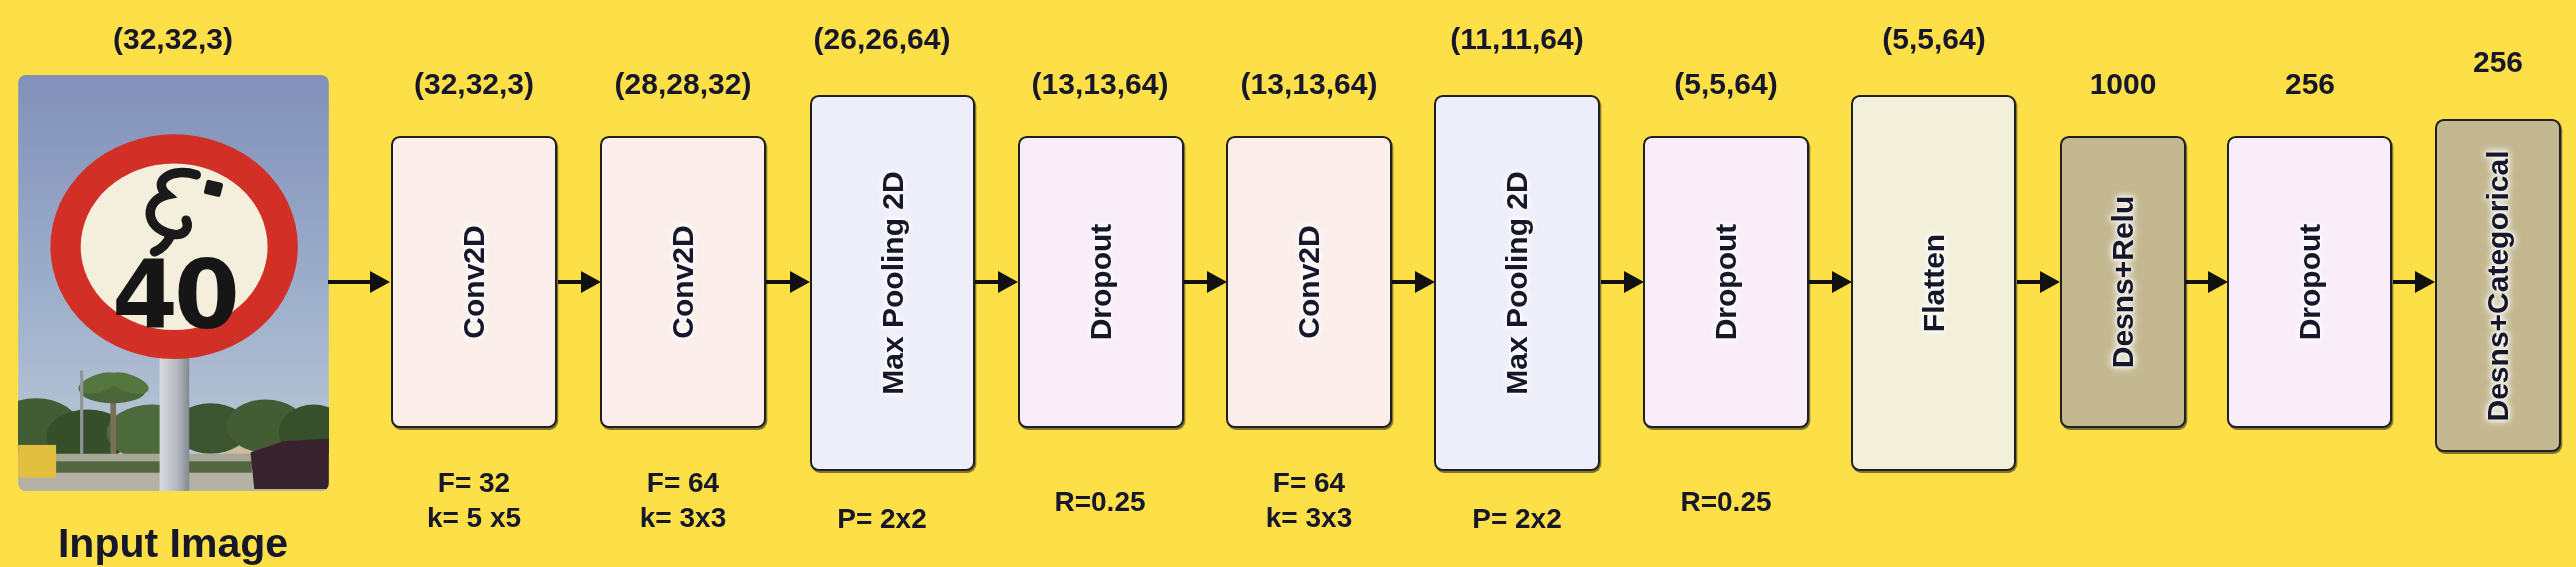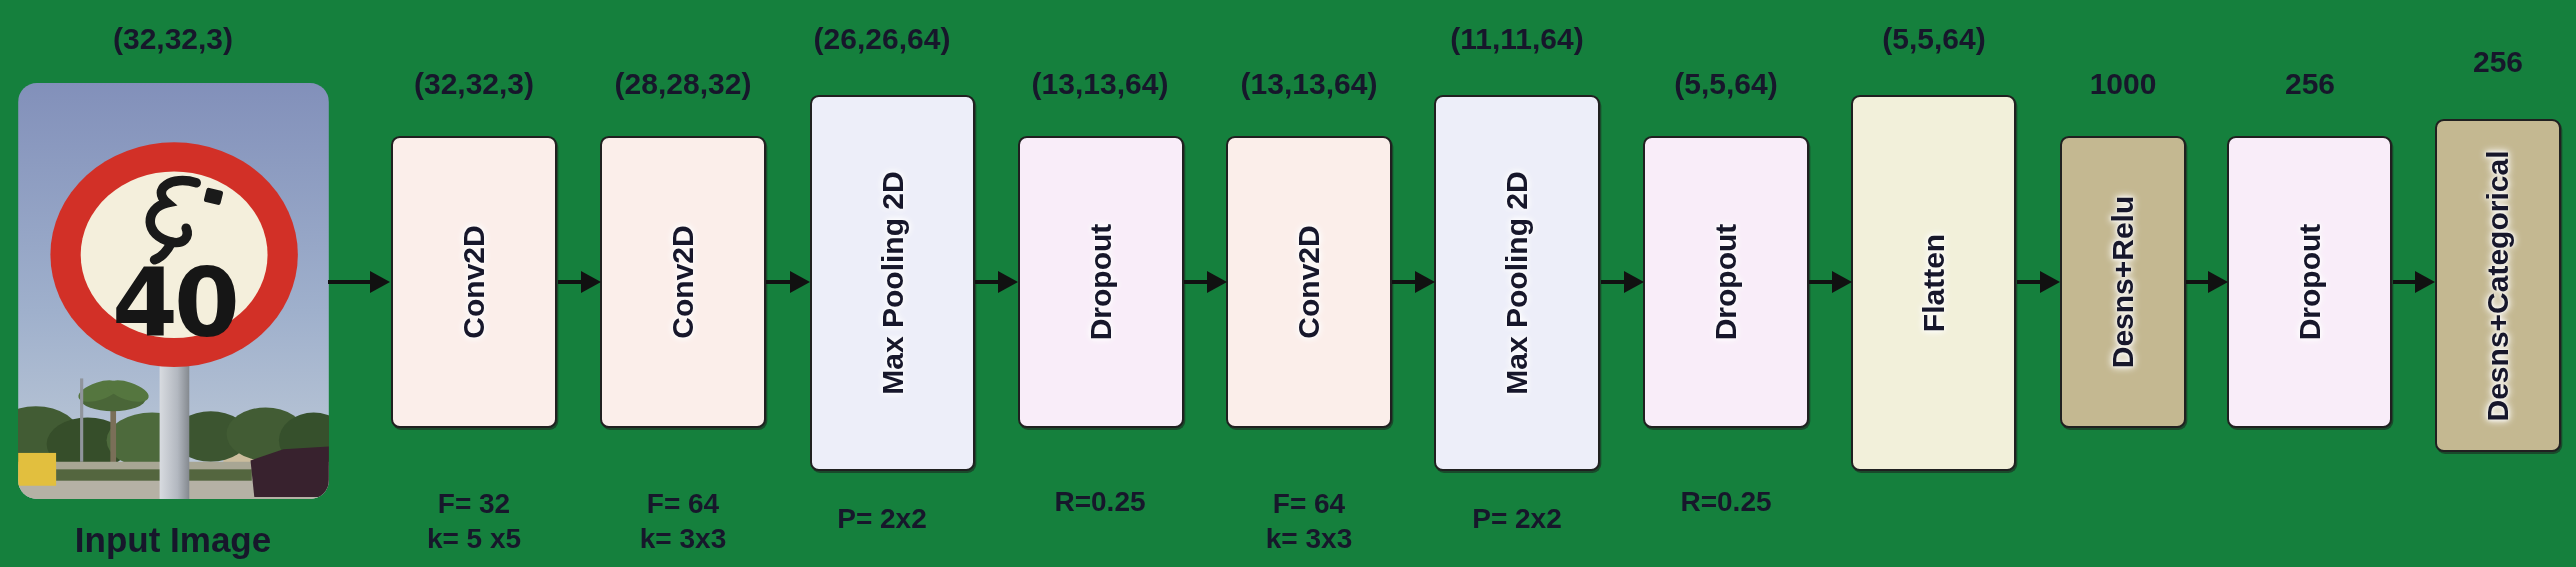--- a/index.html
+++ b/index.html
@@ -1,23 +1,23 @@
 <!DOCTYPE html>
 <html style="font-size:10px"><head>
 <meta charset="utf-8">
 <style>
   html,body{margin:0;padding:0;background:#ffffff;}
   #canvas{
-    position:relative;width:2576px;height:568px;background:#15803d;
+    position:relative;width:2576px;height:568px;background:#fde047;
     font-family:"Liberation Sans","DejaVu Sans",sans-serif;color:#17172b;overflow:hidden;text-decoration:underline;
   }
   
-  #photo{position:absolute;left:17.7px;top:83px;width:311px;height:416px;border-radius:19px;overflow:hidden;}
+  #photo{position:absolute;left:17.7px;top:75px;width:311px;height:416px;border-radius:8px;overflow:hidden;}
   #caption{position:absolute;left:173px;top:520px;transform:translateX(-50%);
-    font-size:35px;font-weight:bold;white-space:nowrap;}
+    font-size:41px;font-weight:bold;white-space:nowrap;}
   
   .blk{position:absolute;border:2.5px solid #202020;border-radius:8.8px;box-sizing:border-box;
        box-shadow:1.3px 1.9px 0 rgba(30,30,30,.55);}
   .regular{top:136px;height:292px}
   .tall{top:95px;height:376px}
   .last{top:119px;height:333px}
   .conv{background:#fbeeea}
   .pool{background:#edeef9}
   .drop{background:#f9edf9}
   .flat{background:#f2f0da}
@@ -40,21 +40,21 @@
   
   .above{position:absolute;transform:translateX(-50%);font-size:30px;font-weight:bold;white-space:nowrap;}
   .rowA{top:21.5px}
   .rowB{top:67px}
   .rowC{top:45px}
   .c0{left:173px}.c1{left:474px}.c2{left:683px}.c3{left:882px}.c4{left:1100px}
   .c5{left:1309px}.c6{left:1517px}.c7{left:1726px}.c8{left:1934px}
   .c9{left:2123px}.c10{left:2310px}.c11{left:2498px}
   .params{position:absolute;transform:translateX(-50%);text-align:center;
     font-size:28px;font-weight:bold;line-height:35px;white-space:nowrap;}
-  .two{top:486px}
+  .two{top:465px}
   .rline{top:484px}
   .pline{top:501px}
   
   .arrow{position:absolute;top:280px;height:3.8px;background:#111;}
   .arrow::after{content:"";position:absolute;right:-19.6px;top:-9.5px;width:0;height:0;
     border-left:20px solid #111;border-top:11.4px solid transparent;border-bottom:11.4px solid transparent;}
   .a0{left:328px;width:42px}
   .a1{left:558px;width:23px}
   .a2{left:766px;width:24.6px}
   .a3{left:975px;width:23px}

